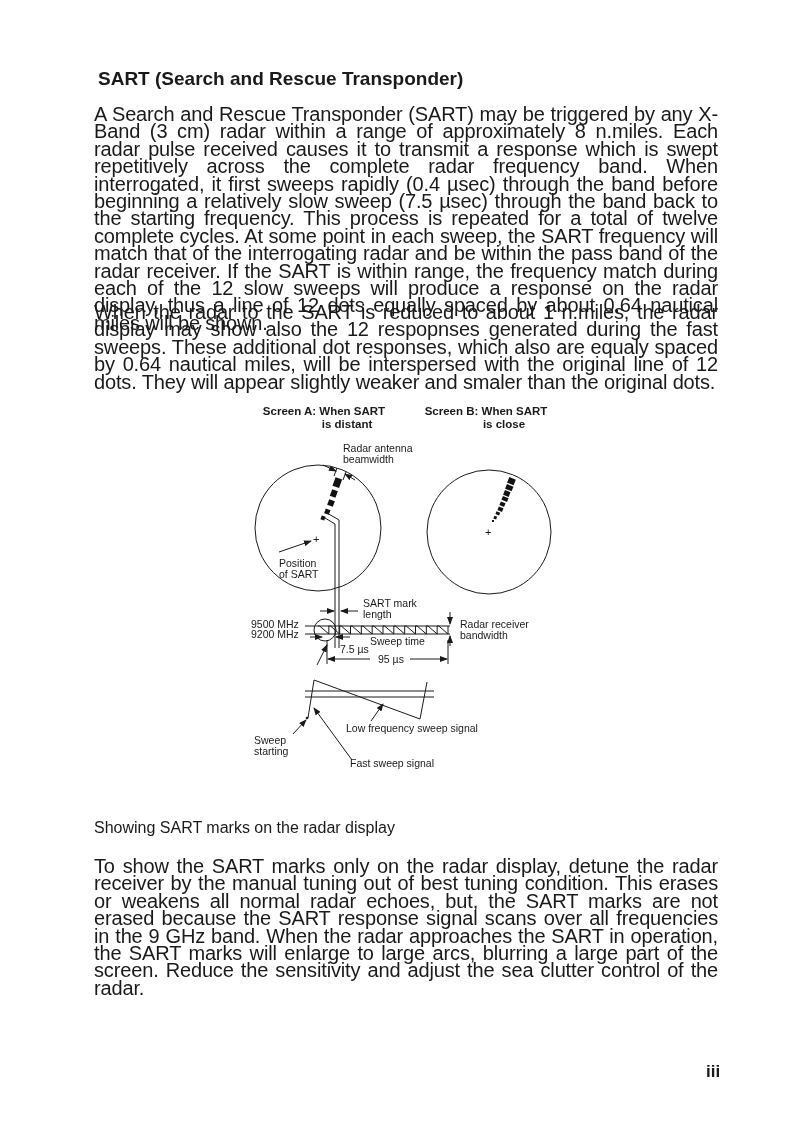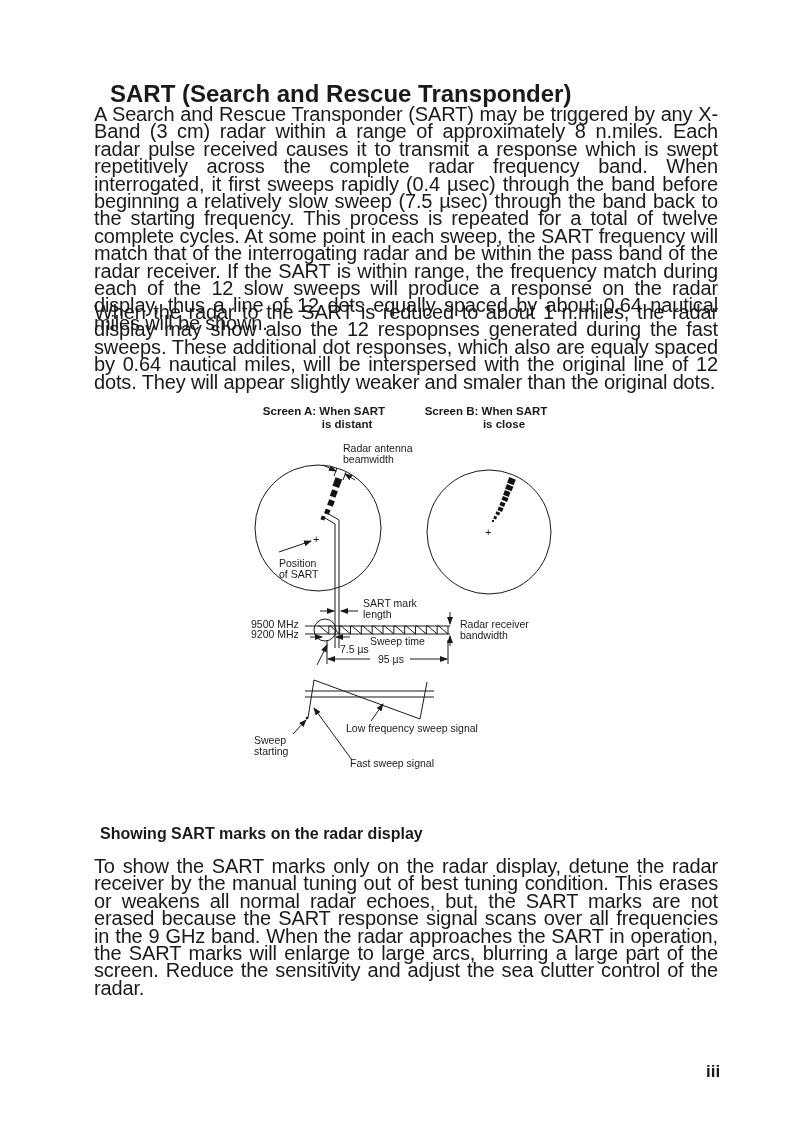--- a/index.html
+++ b/index.html
@@ -1,23 +1,23 @@
 <!DOCTYPE html>
 <html><head>
 <meta charset="utf-8">
 <style>
   html, body { margin: 0; padding: 0; background: #ffffff; }
   body { width: 793px; height: 1122px; position: relative; overflow: hidden;
          font-family: "Liberation Sans", sans-serif; color: #1a1a1a; }
-  .title { position: absolute; left: 94px; top: 64px; font-size: 24px; font-weight: bold; margin: 16px; }
+  .title { position: absolute; left: 94px; top: 64px; font-size: 19px; font-weight: bold; margin: 4px; }
   .para { position: absolute; left: 94px; width: 624px; font-size: 20px; line-height: 17.4px;
           text-align: justify; margin: 0; letter-spacing: -0.15px; }
   #p1 { top: 106px; }
   #p2 { top: 304px; }
-  .sub { position: absolute; left: 94px; top: 819px; font-size: 16px; font-weight: bold; margin: 6px; }
+  .sub { position: absolute; left: 94px; top: 819px; font-size: 16px; font-weight: normal; margin: 0; }
   #p3 { top: 858px; }
   .pagenum { position: absolute; left: 706px; top: 1062px; font-size: 17px; font-weight: bold; }
   svg#figure { position: absolute; left: 0; top: 0; }
   svg text { font-family: "Liberation Sans", sans-serif; fill: #1a1a1a; }
 </style>
 </head>
 <body>
 
 <h1 class="title">SART (Search and Rescue Transponder)</h1>
 <p class="para" id="p1">A Search and Rescue Transponder (SART) may be triggered by any X-Band (3 cm) radar within a range of approximately 8 n.miles. Each radar pulse received causes it to transmit a response which is swept repetitively across the complete radar frequency band. When interrogated, it first sweeps rapidly (0.4 µsec) through the band before beginning a relatively slow sweep (7.5 µsec) through the band back to the starting frequency. This process is repeated for a total of twelve complete cycles. At some point in each sweep, the SART frequency will match that of the interrogating radar and be within the pass band of the radar receiver. If the SART is within range, the frequency match during each of the 12 slow sweeps will produce a response on the radar display, thus a line of 12 dots equally spaced by about 0.64 nautical miles will be shown.</p>

